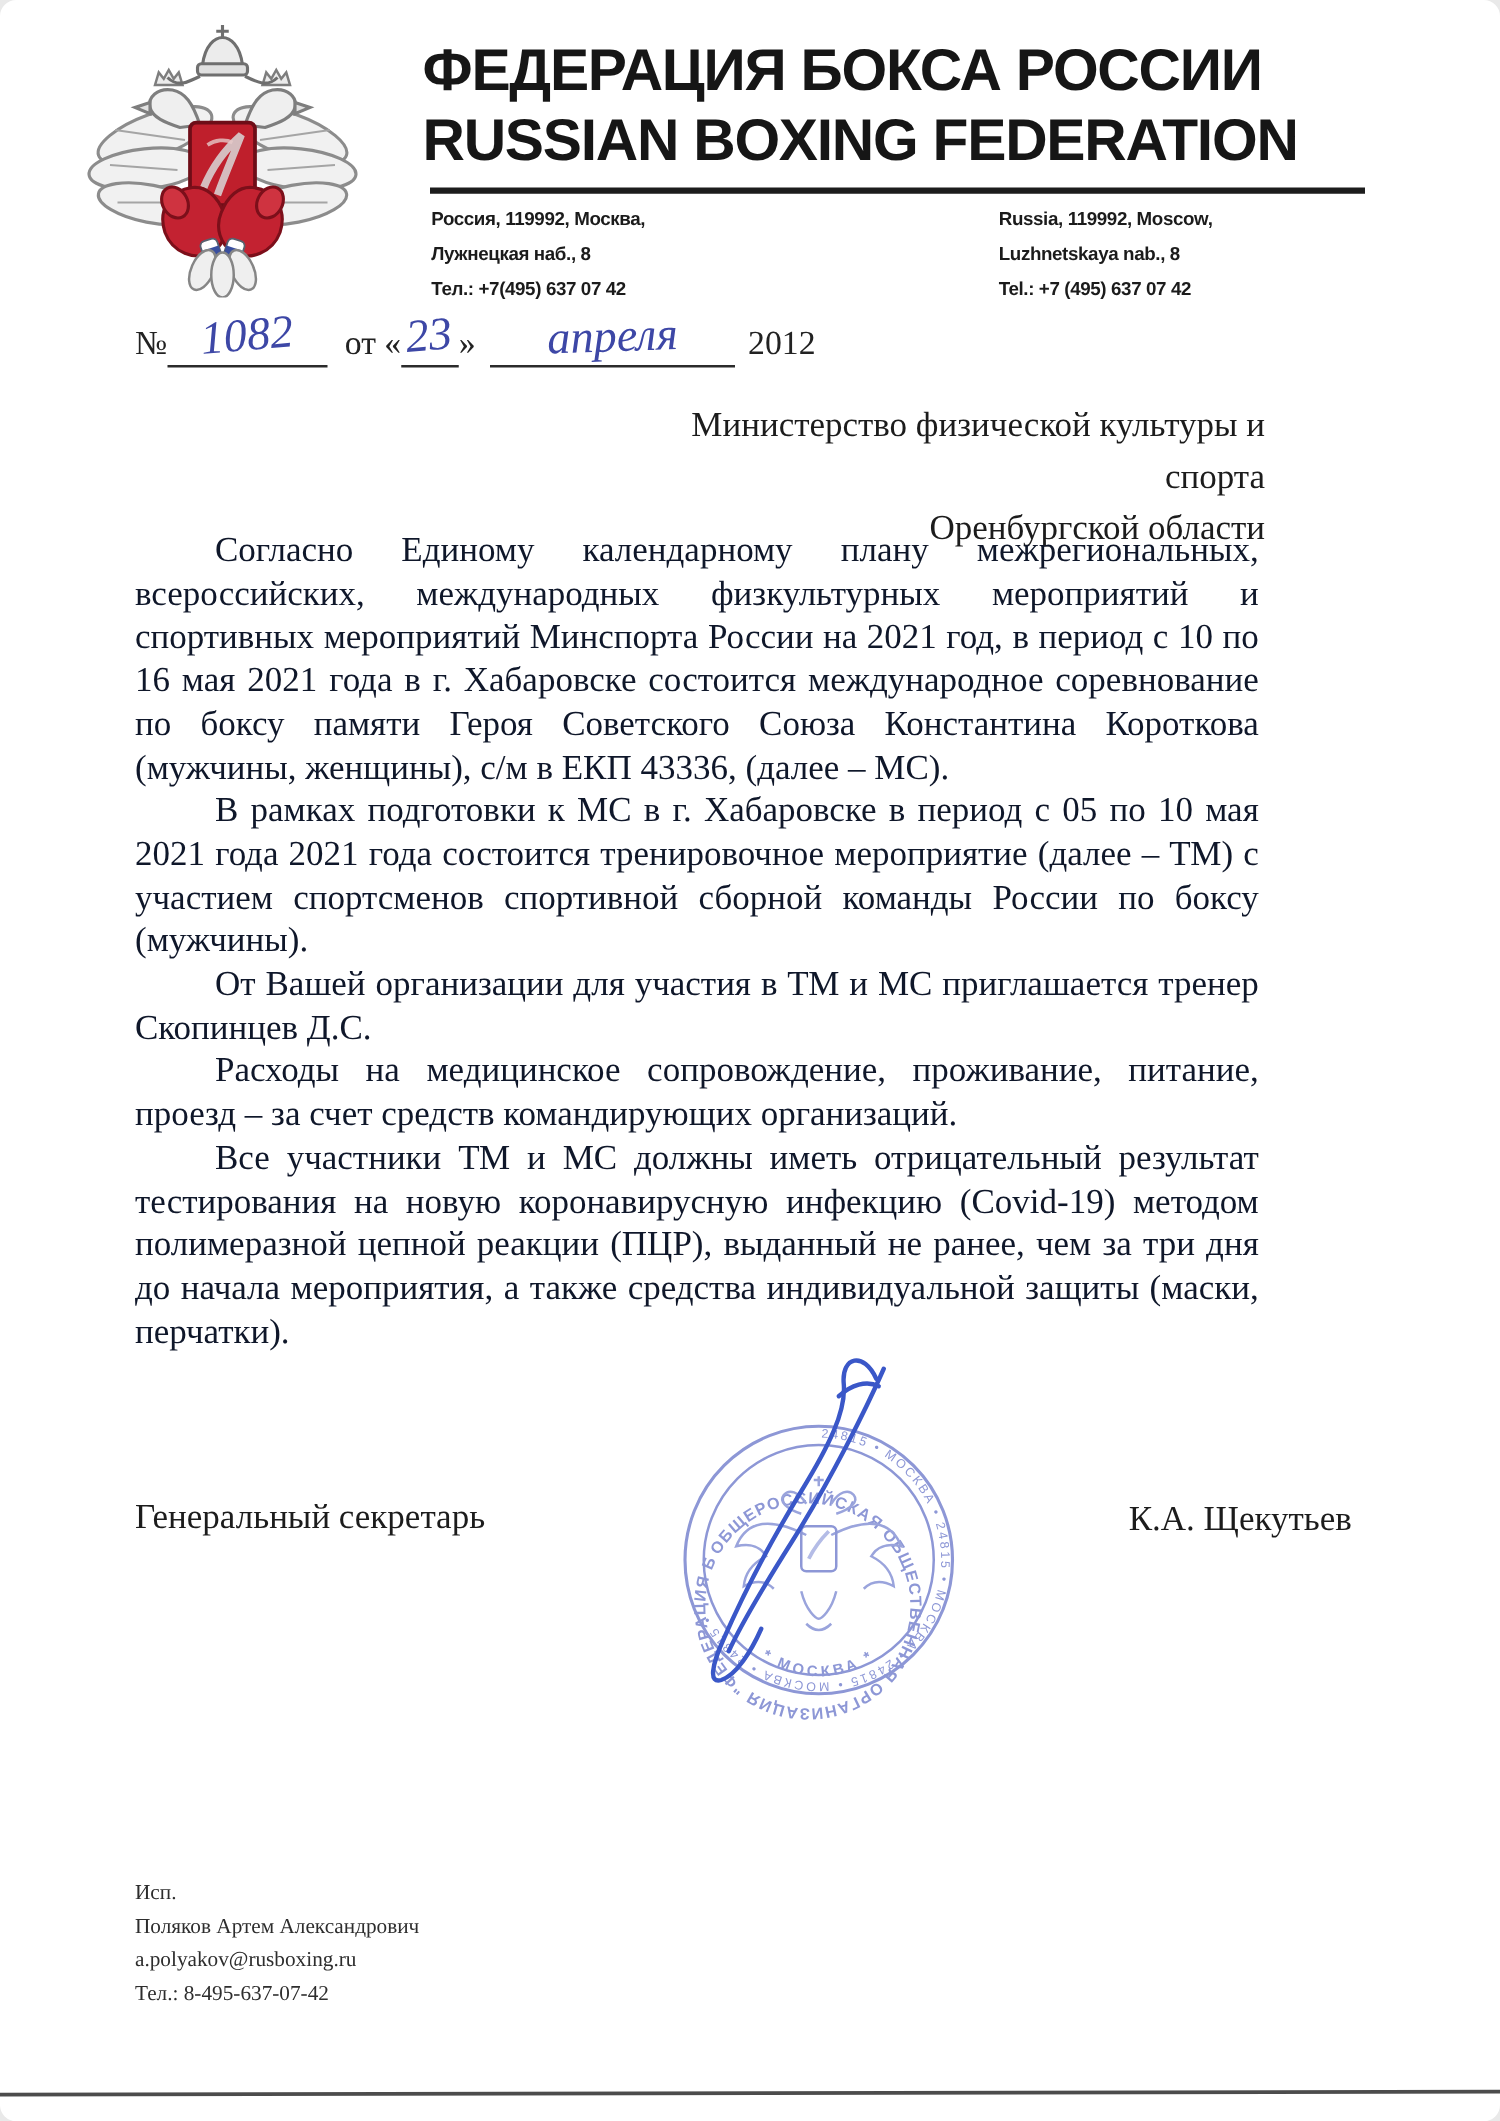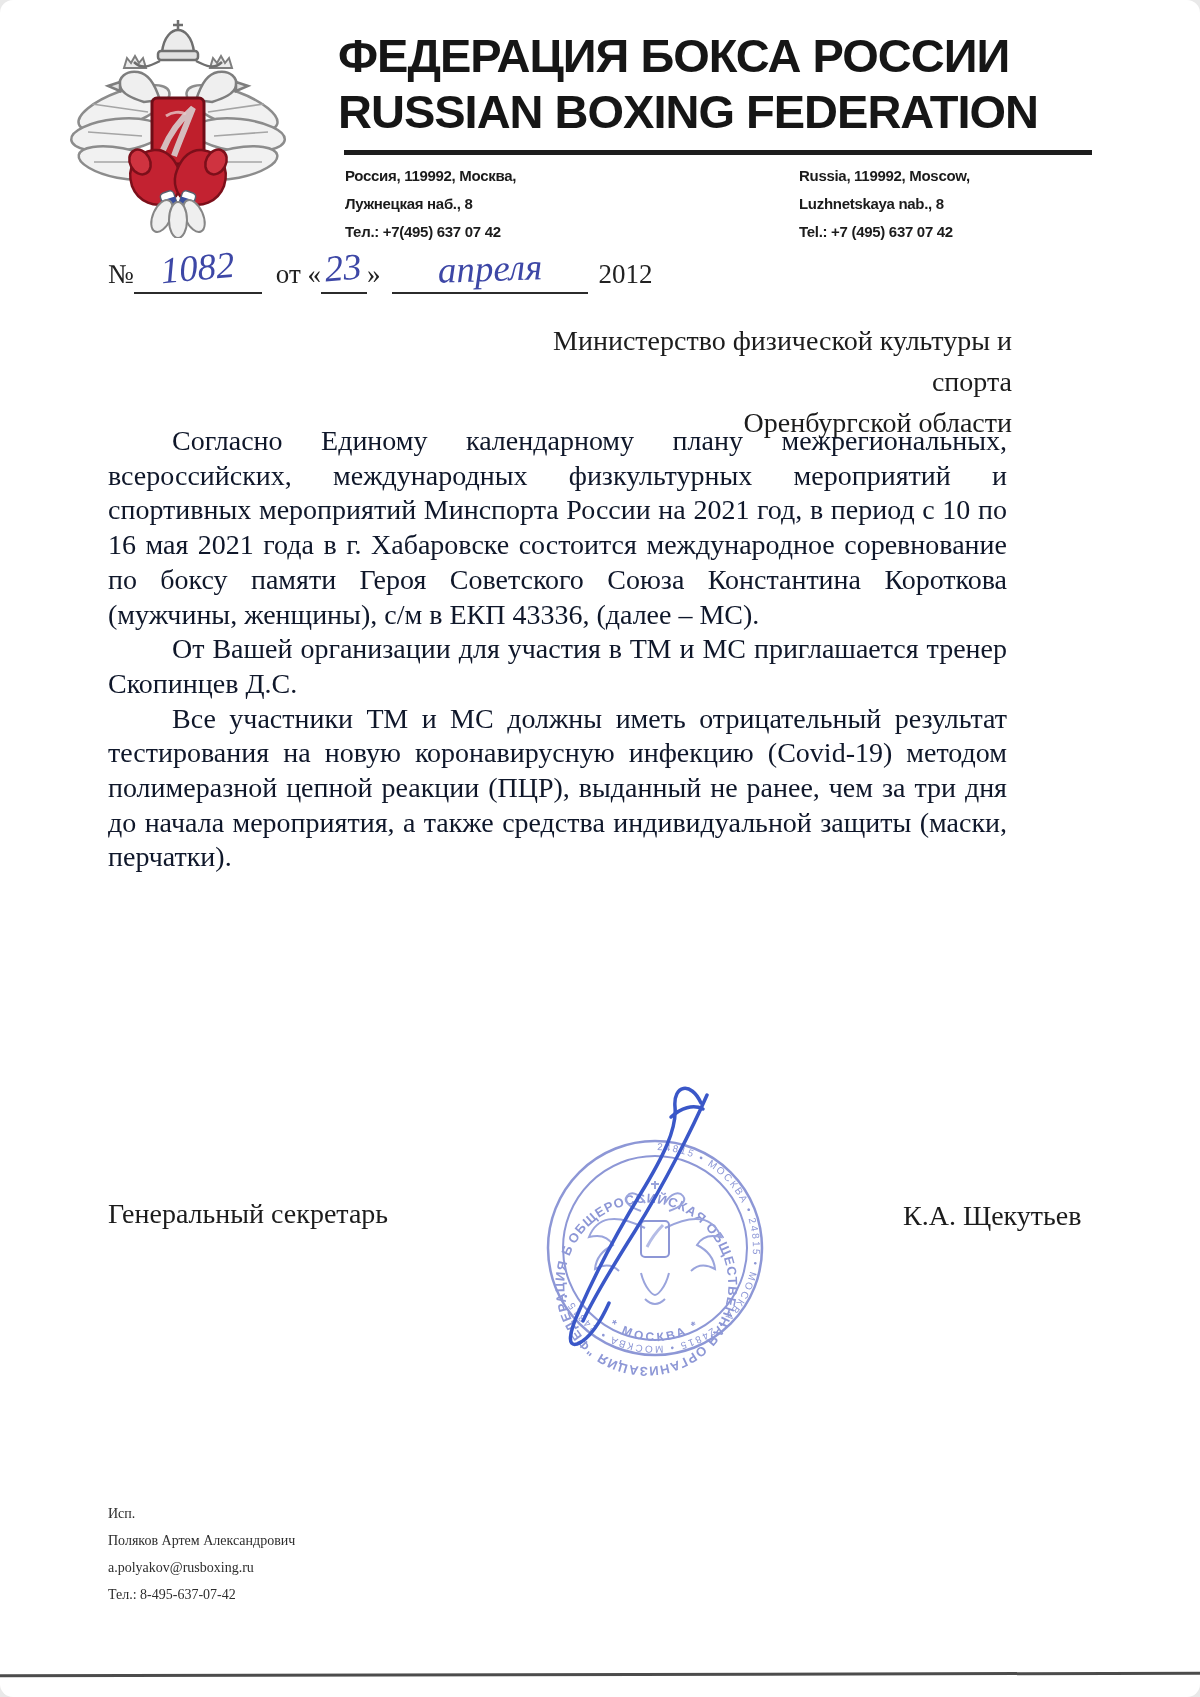--- a/index.html
+++ b/index.html
@@ -38,21 +38,21 @@
     text-align:right;font-size:28px;line-height:41px;color:#1c1c1c;}
   
   .body{position:absolute;left:108px;top:424px;width:899px;
     font-size:28px;line-height:34.7px;text-align:justify;color:#0f172a;}
   .body p{margin:0;text-indent:64px;}
   
   .sig-pos{position:absolute;left:108px;top:1198px;font-size:28px;color:#1c1c1c;}
   .sig-name{position:absolute;left:903px;top:1200px;font-size:28px;color:#1c1c1c;}
   .stamp{position:absolute;left:495px;top:1063px;width:322px;height:322px;}
   
-  .footer{position:absolute;left:108px;top:1500px;font-size:14px;line-height:27px;color:#2d2d2d;}
+  .footer{position:absolute;left:108px;top:1500px;font-size:17px;line-height:27px;color:#2d2d2d;}
   .scanline{position:absolute;left:0;top:1673px;width:1200px;height:3px;background:#4c4c4c;transform:rotate(-0.12deg);}
 </style>
 </head>
 <body>
 
 <div class="page">
 
   <svg class="emblem" viewBox="0 0 232 222">
     <g fill="#f1f1f1" stroke="#8c8c8c" stroke-width="2.5">
       <ellipse cx="62" cy="92" rx="48" ry="17" transform="rotate(-20 62 92)"></ellipse>
@@ -140,21 +140,23 @@
     <span class="lbl yr">2012</span>
   </div>
 
   <div class="addressee">
     <div>Министерство физической культуры и спорта</div>
     <div>Оренбургской области</div>
   </div>
 
   <div class="body">
     <p>Согласно Единому календарному плану межрегиональных, всероссийских, международных физкультурных мероприятий и спортивных мероприятий Минспорта России на 2021 год, в период с 10 по 16 мая 2021 года в г. Хабаровске состоится международное соревнование по боксу памяти Героя Советского Союза Константина Короткова (мужчины, женщины), с/м в ЕКП 43336, (далее – МС).</p>
+    <p>В рамках подготовки к МС в г. Хабаровске в период с 05 по 10 мая 2021 года 2021 года состоится тренировочное мероприятие (далее – ТМ) с участием спортсменов спортивной сборной команды России по боксу (мужчины).</p>
     <p>От Вашей организации для участия в ТМ и МС приглашается тренер Скопинцев Д.С.</p>
+    <p>Расходы на медицинское сопровождение, проживание, питание, проезд – за счет средств командирующих организаций.</p>
     <p>Все участники ТМ и МС должны иметь отрицательный результат тестирования на новую коронавирусную инфекцию (Covid-19) методом полимеразной цепной реакции (ПЦР), выданный не ранее, чем за три дня до начала мероприятия, а также средства индивидуальной защиты (маски, перчатки).</p>
   </div>
 
   <div class="sig-pos">Генеральный секретарь</div>
   <div class="sig-name">К.А. Щекутьев</div>
 
   <svg class="stamp" viewBox="0 0 322 322">
     <defs>
       <path id="outerArc" d="M 160 87 A 98 98 0 1 1 159.9 87" fill="none"></path>
       <path id="innerArc" d="M 78 185 A 82 82 0 1 1 77.9 185.2" fill="none"></path>

